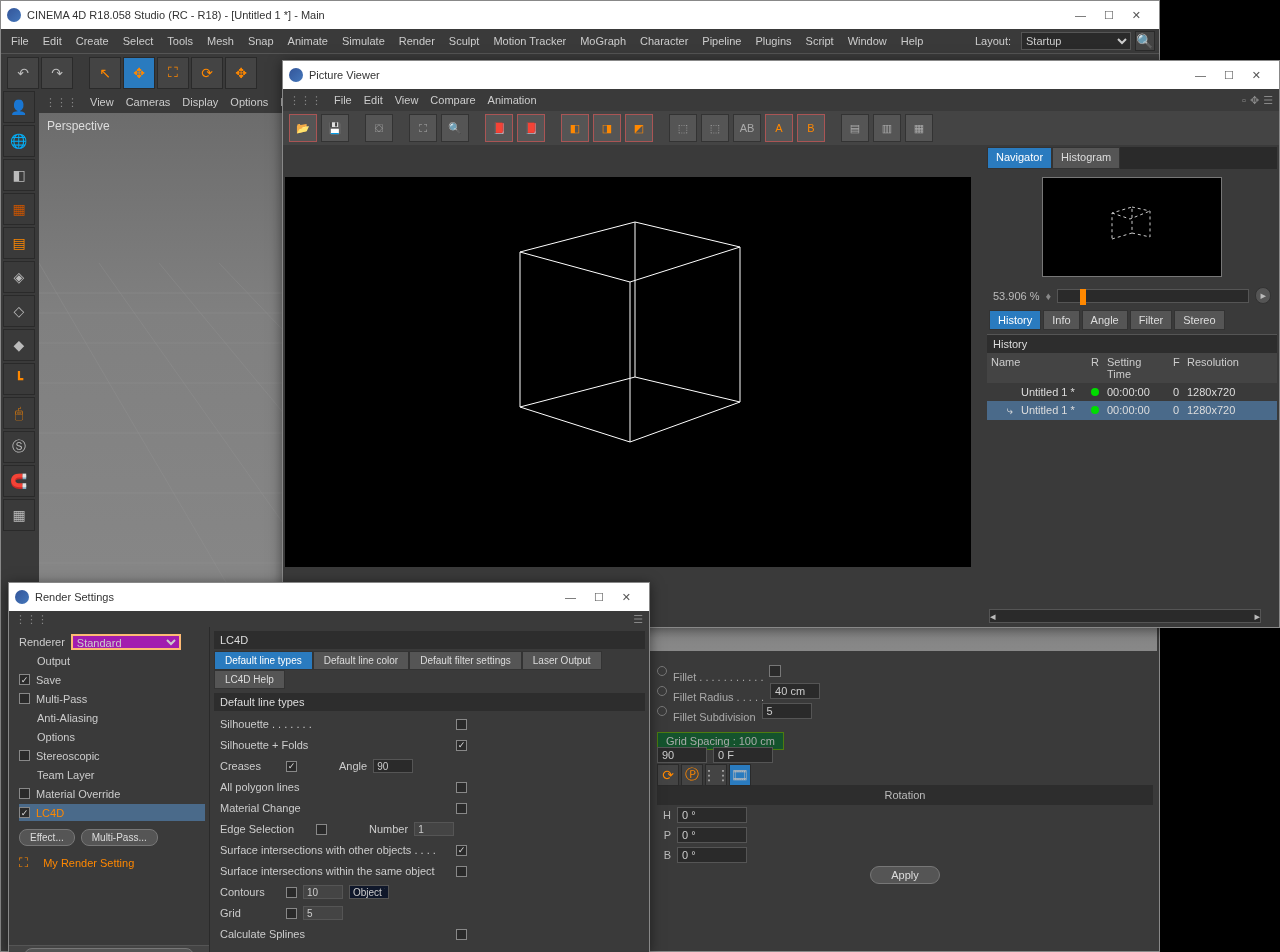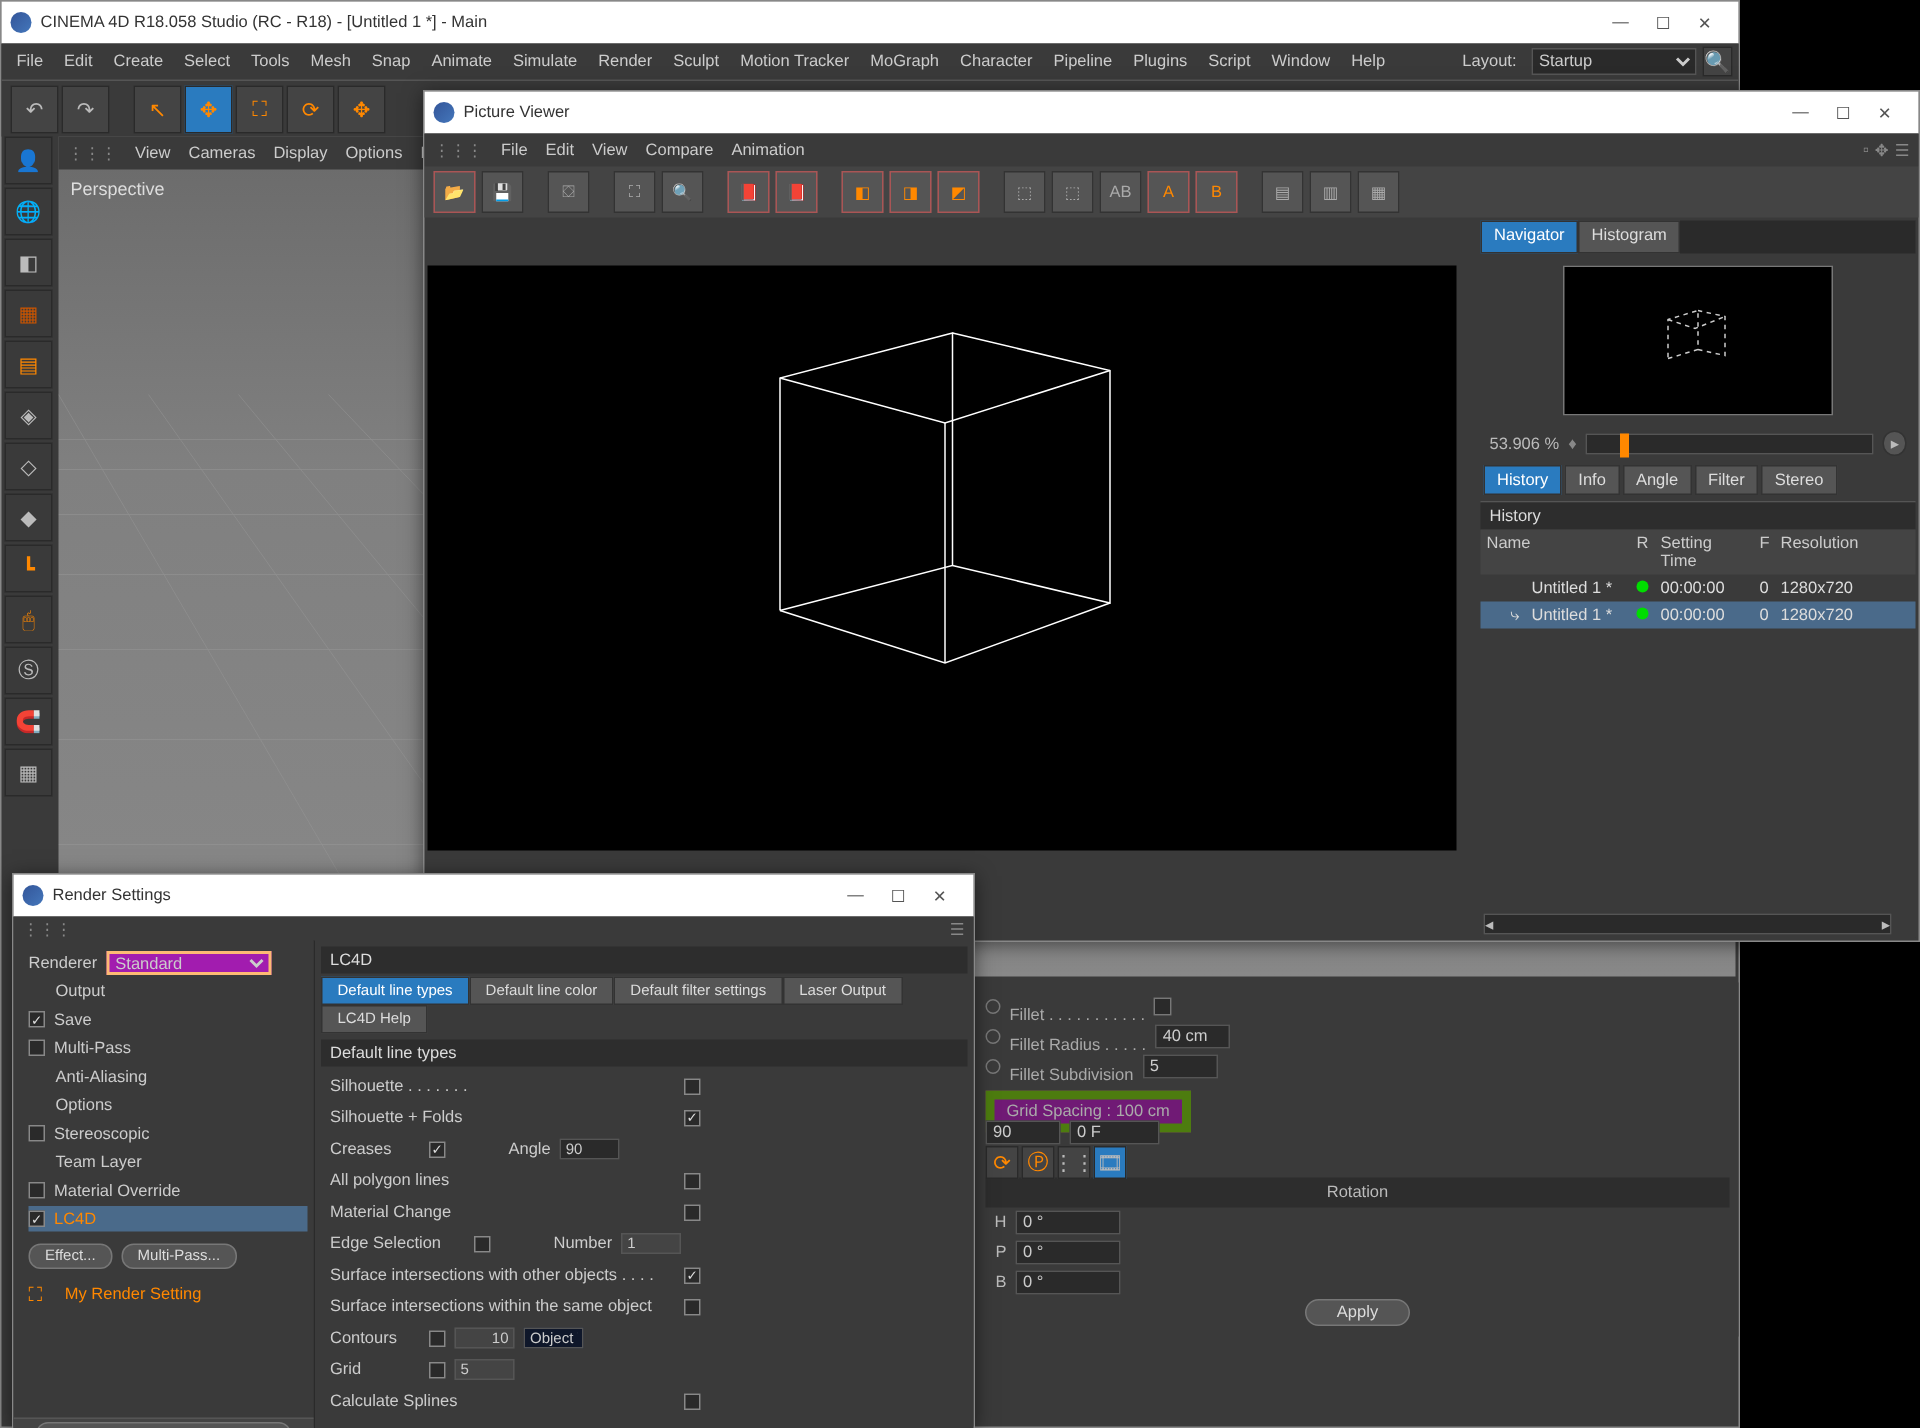--- a/index.html
+++ b/index.html
@@ -192,21 +192,21 @@
         <span class="attr-label">Fillet Radius . . . . .</span>
         <input class="attr-input" value="40 cm" style="">
       </div>
     <div class="attr-row">
         <span class="radio"></span>
         <span class="attr-label">Fillet Subdivision</span>
         <input class="attr-input" value="5" style="">
       </div>
     <div style="height:4px"></div>
     <div class="attr-row" style="justify-content:flex-start">
-        <span class="attr-label" style="background:#701a75;padding:2px 8px;border:6px solid #4d7c0f">Grid Spacing : 100 cm</span>
+        <span class="attr-label" style="background:#14532d;padding:2px 8px;border:1px solid #4d7c0f">Grid Spacing : 100 cm</span>
       </div>
     <div class="attr-row">
         <input class="attr-input" value="90" style="">
         <input class="attr-input" style="width: 60px;" value="0 F">
       </div>
     <div class="attr-row" style="gap:2px">
       <div class="tool-btn" style="width:22px;height:22px;color:#f80">⟳</div>
       <div class="tool-btn" style="width:22px;height:22px;color:#f80">Ⓟ</div>
       <div class="tool-btn" style="width:22px;height:22px">⋮⋮</div>
       <div class="tool-btn" style="width:22px;height:22px;background:#2a7bbf">🎞</div>
@@ -485,21 +485,21 @@
             <span class="lbl">
               <span>Surface intersections within the same object</span>
             </span>
             <span class="check"></span>
           </div>
         <div class="rs-form-row">
             <span class="lbl" style="width:60px">
               <span>Contours</span>
             </span>
             <span class="check"></span>
-            <input type="text" style="background: rgb(68, 68, 68); text-align: right;" value="10">
+            <input type="text" style="background: rgb(68, 68, 68);" value="10">
             <input type="text" style="background: #0f172a; width: 40px;" value="Object Y">
           </div>
         <div class="rs-form-row">
             <span class="lbl" style="width:60px">
               <span>Grid</span>
             </span>
             <span class="check"></span>
             <input type="text" style="background: rgb(68, 68, 68);" value="5">
           </div>
         <div class="rs-form-row">

